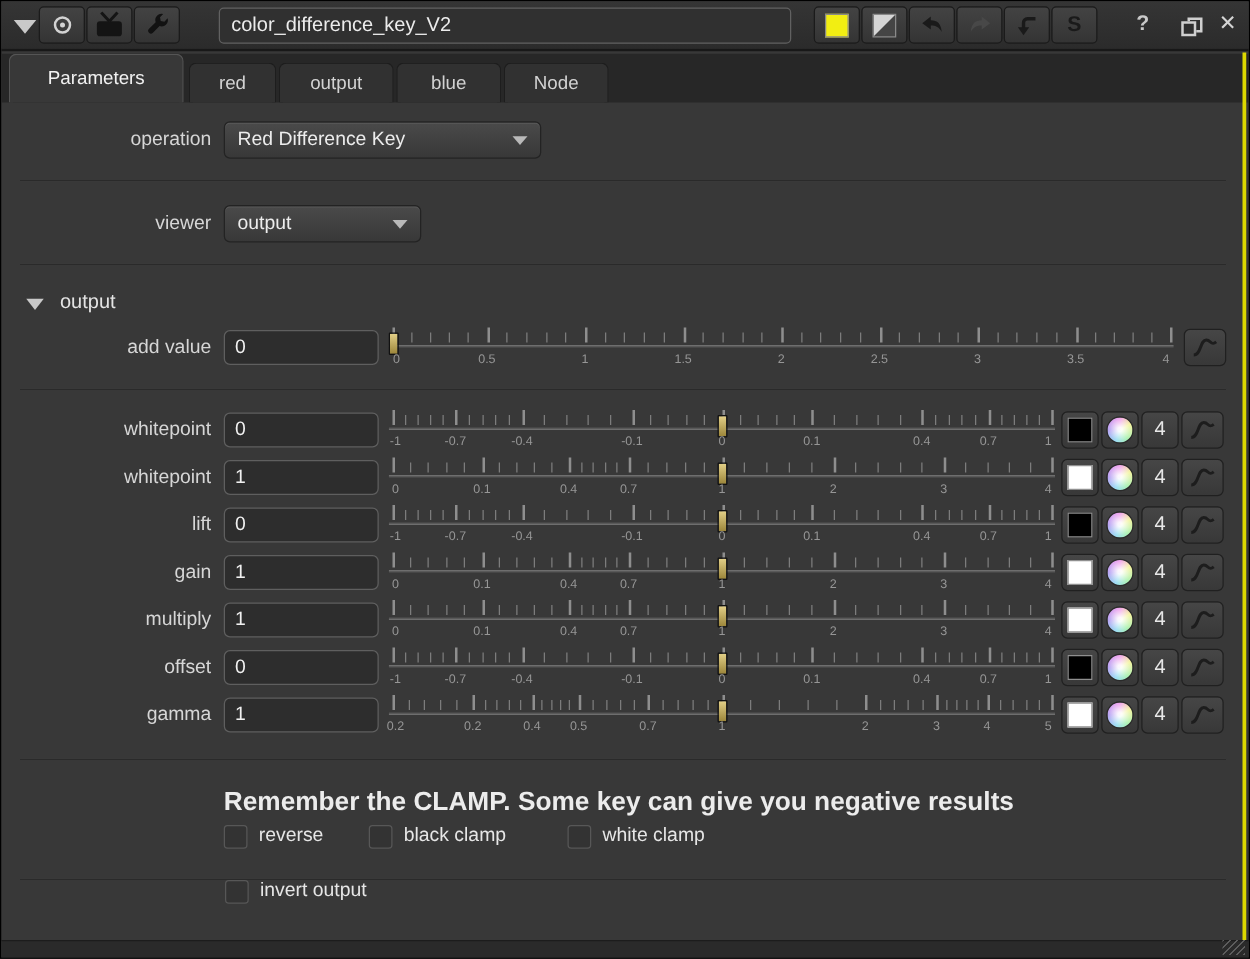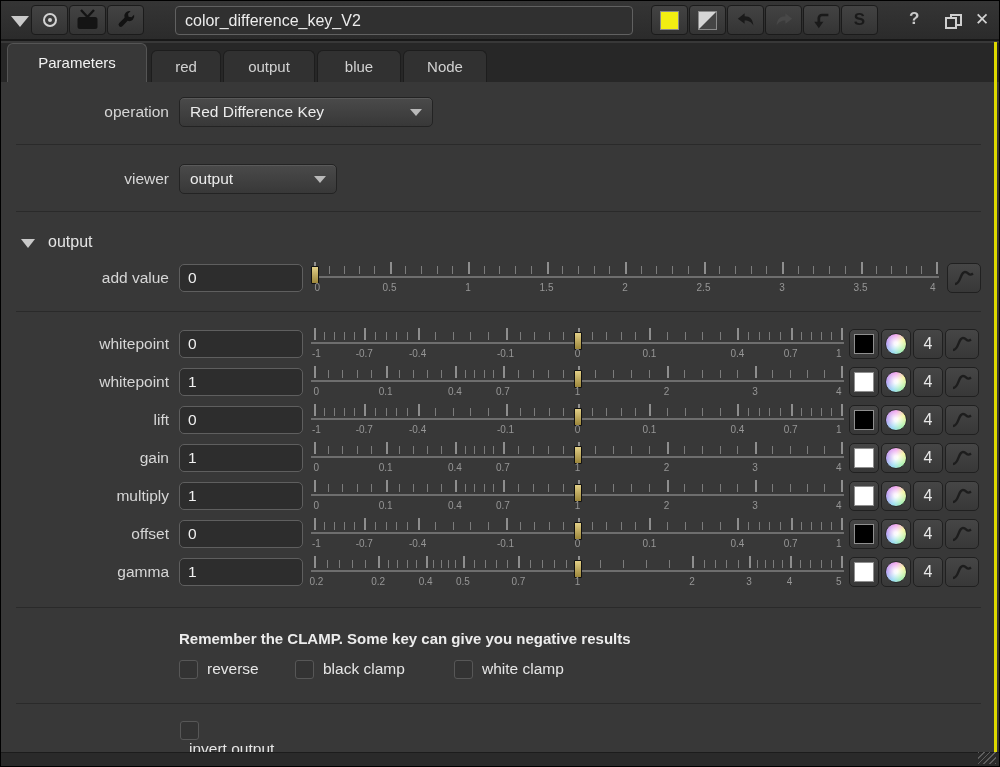--- a/index.html
+++ b/index.html
@@ -73,27 +73,27 @@
   .av-slider{left:310px;top:261px;width:628px;}
   .av-curve{position:absolute;left:946px;top:262px;}
   .div3{top:310px;}
   #chrows{position:absolute;left:0;top:326px;right:0;}
   .chrow{position:relative;height:38px;}
   .chrow .rlabel{position:absolute;left:0;top:2px;width:168px;text-align:right;color:#d6d6d6;font-size:15.5px;line-height:30px;}
   .chrow .vfield{left:178px;top:3px;width:124px;}
   .chrow .slider{left:310px;top:1px;width:533px;}
   .chrow .rbtns{position:absolute;left:848px;top:2px;display:flex;gap:2px;}
   .div4{top:606px;}
-  .note{position:absolute;left:178px;top:629px;color:#ececec;font-size:15px;font-weight:bold;}
+  .note{position:absolute;left:178px;top:629px;color:#ececec;font-size:21px;font-weight:bold;}
   .cbrow{position:absolute;top:659px;display:flex;align-items:flex-start;}
   .cb{width:19px;height:19px;background:#333;border:1px solid #575757;border-radius:3px;}
   .cbl{margin-left:9px;color:#e6e6e6;font-size:15.5px;}
   .cb-reverse{left:178px;} .cb-black{left:294px;} .cb-white{left:453px;}
   .div5{top:702px;}
-  .cb-invert{top:720px;left:179px;flex-direction:column;}
+  .cb-invert{top:703px;left:179px;}
 
   
   .focus-edge{position:absolute;right:2px;top:41px;bottom:13px;width:3px;background:#ddd800;}
   .bottomstrip{position:absolute;left:0;right:0;bottom:0;height:14px;background:#2a2a2a;border-top:1px solid #1c1c1c;}
   .grip{position:absolute;right:3px;bottom:2px;width:18px;height:12px;background:repeating-linear-gradient(135deg,#5d5d5d 0 1px,transparent 1px 4px);}
 </style>
 </head>
 <body>
 
 <div class="window">

